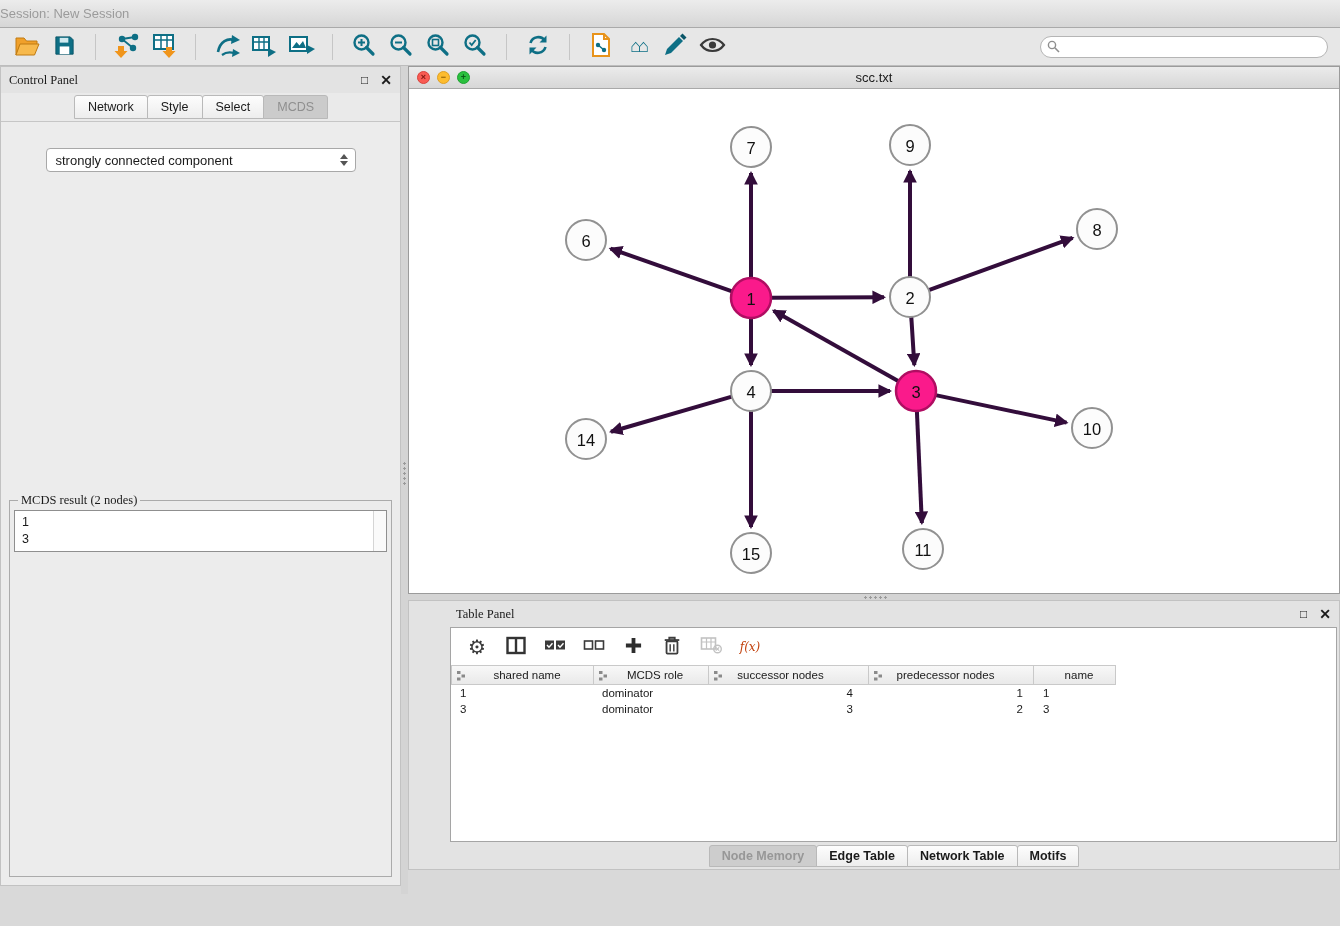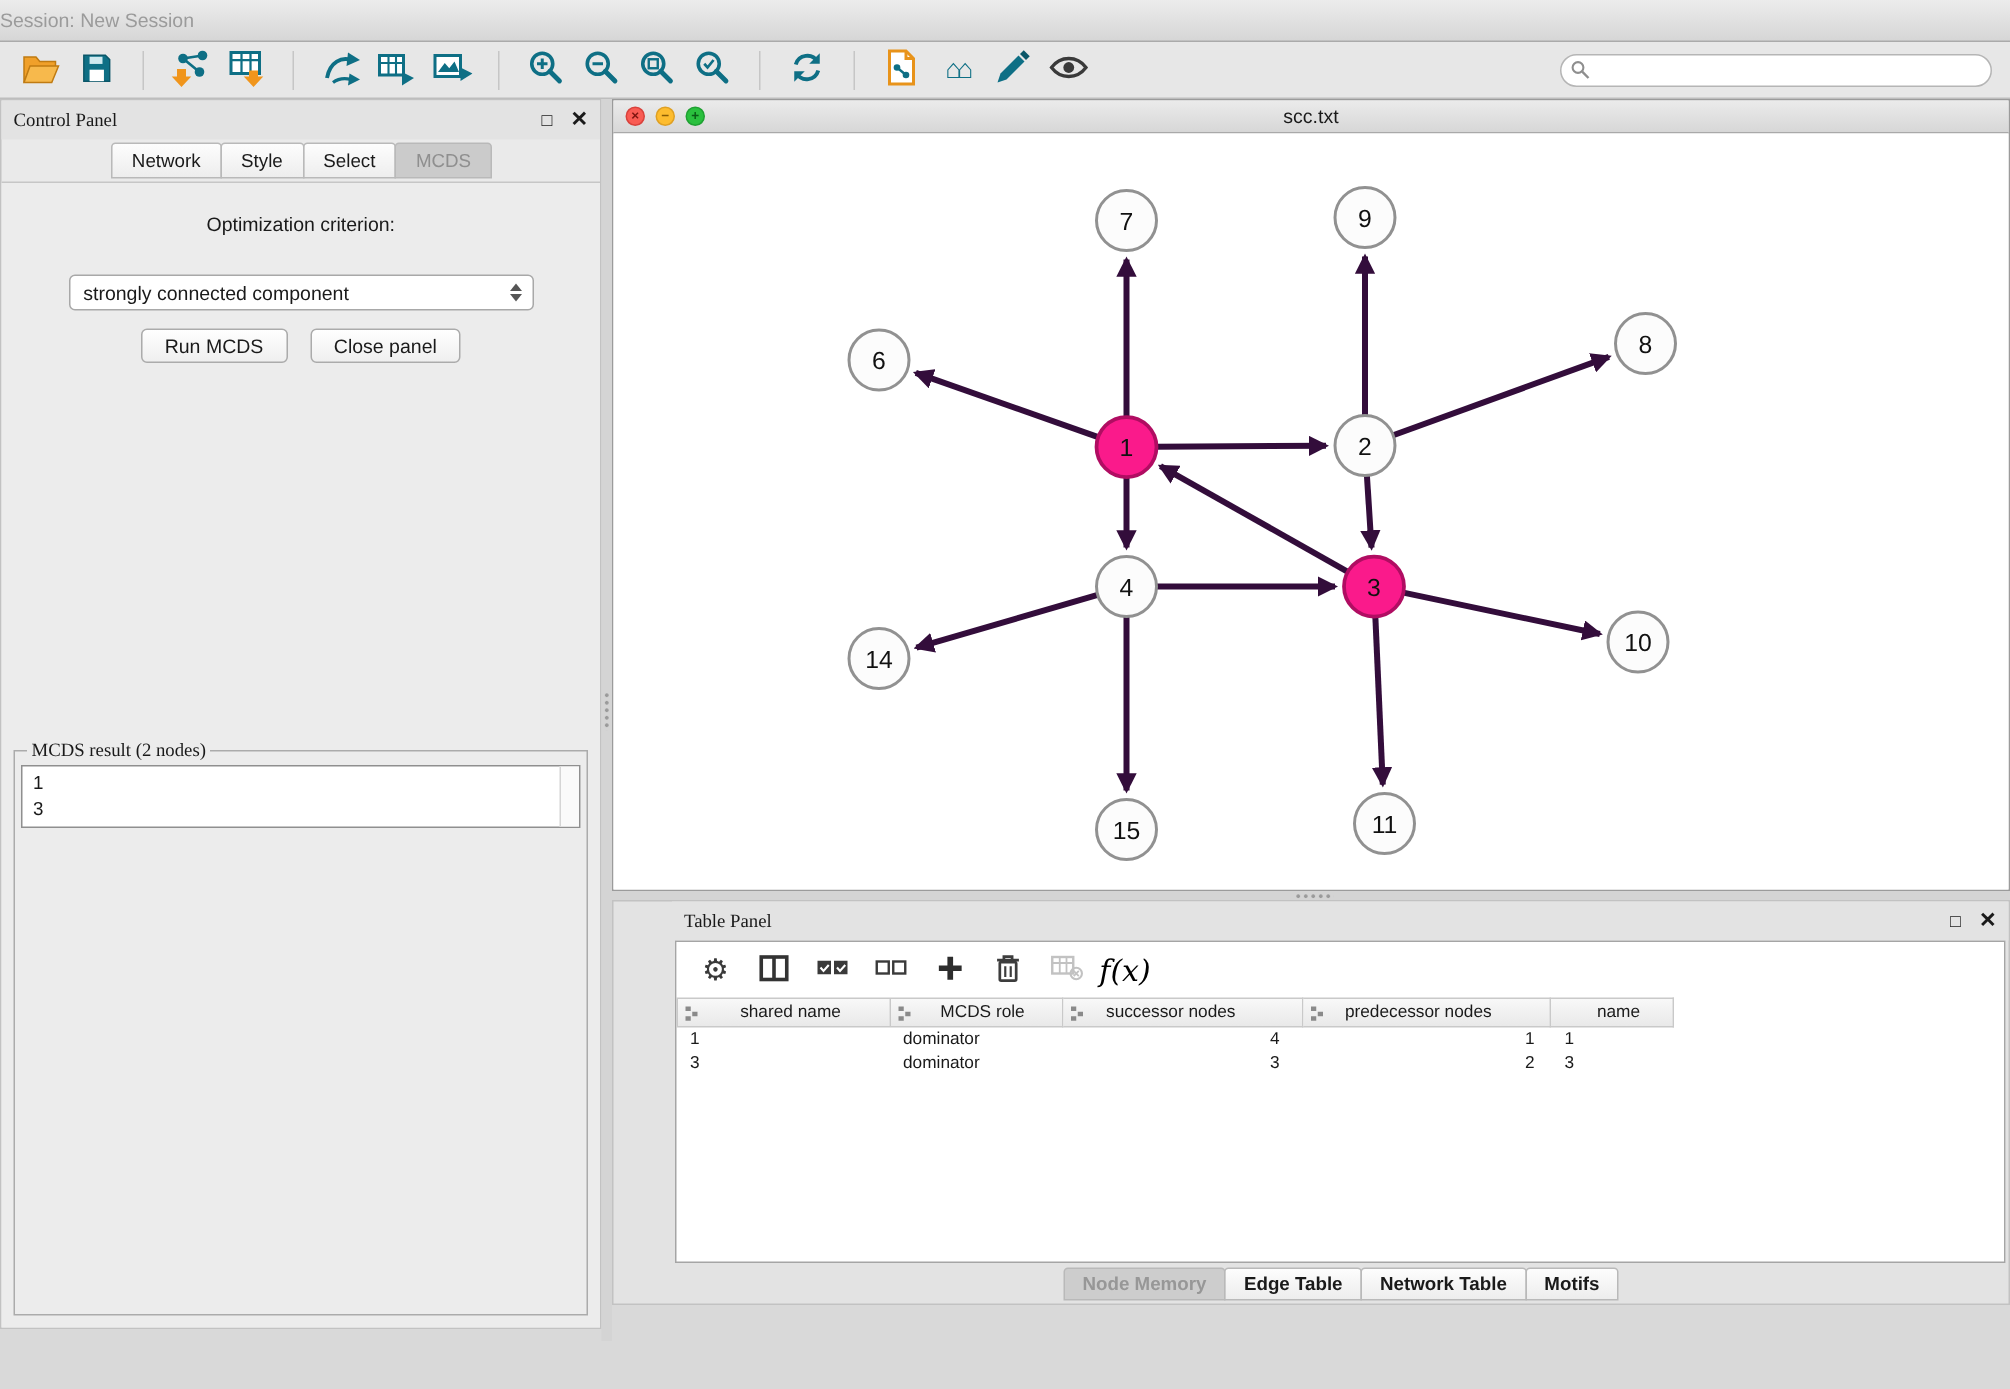--- a/index.html
+++ b/index.html
@@ -125,21 +125,21 @@
   .light.yellow { background: #fdbc2e; border: 1px solid #dfa023; color: #8a5d05; }
   .light.green  { background: #2ac03e; border: 1px solid #1fa132; color: #0a5c17; }
   .net-canvas { flex: 1; background: #ffffff; position: relative; }
   .net-canvas svg { position: absolute; left: 0; top: 0; }
   
   .table-panel { flex: 1; background: #e3e3e3; border: 1px solid #c2c2c2; display: flex; flex-direction: column; margin-bottom: 24px; padding-left: 39px; }
   .tp-content { flex: 1; margin: 0 2px; background: #fff; border: 1px solid #a5a5a5; display: flex; flex-direction: column; overflow: hidden; }
   .tp-toolbar { height: 37px; display: flex; align-items: center; gap: 17px; padding-left: 15px; background: #fff; }
   .tp-icon { display: flex; align-items: center; justify-content: center; width: 22px; height: 24px; }
   .gear-glyph { font-size: 20px; color: #3a3a3a; line-height: 1; }
-  .fx-label { font-family: "DejaVu Serif", serif; font-style: italic; color: #000000; font-size: 20px; }
+  .fx-label { font-family: "DejaVu Serif", serif; font-style: italic; color: #c2410c; font-size: 12px; }
   .grid-header { display: flex; height: 20px; }
   .gh-cell {
     display: flex; align-items: center; justify-content: center; position: relative;
     background: linear-gradient(#f8f8f8, #e9e9e9);
     border: 1px solid #c9c9c9; border-left: none;
     font-size: 11.5px;
   }
   .gh-cell:first-child { border-left: 1px solid #c9c9c9; }
   .gh-sort { position: absolute; left: 4px; top: 4px; }
   .grid-rows { flex: 1; font-size: 11.5px; }
@@ -313,31 +313,26 @@
       <span class="win-sq">□</span>
       <span class="win-x">✕</span>
     </div>
     <div class="cp-tabs">
       <div class="tab">Network</div>
       <div class="tab">Style</div>
       <div class="tab">Select</div>
       <div class="tab active">MCDS</div>
     </div>
     <div class="cp-body">
-      <div class="cp-opt-label">Optimization criterion:</div>
       <div class="combo">
         <span>strongly connected component</span>
         <span class="combo-stepper">
           <span class="tri-up"></span>
             <span class="tri-down"></span>
         </span>
-      </div>
-      <div class="cp-buttons">
-        <div class="btn">Run MCDS</div>
-        <div class="btn">Close panel</div>
       </div>
       <fieldset class="result-group">
         <legend>MCDS result (2 nodes)</legend>
         <div class="result-box">
           <div>1</div>
           <div>3</div>
           <div class="result-scroll"></div>
         </div>
       </fieldset>
     </div>

